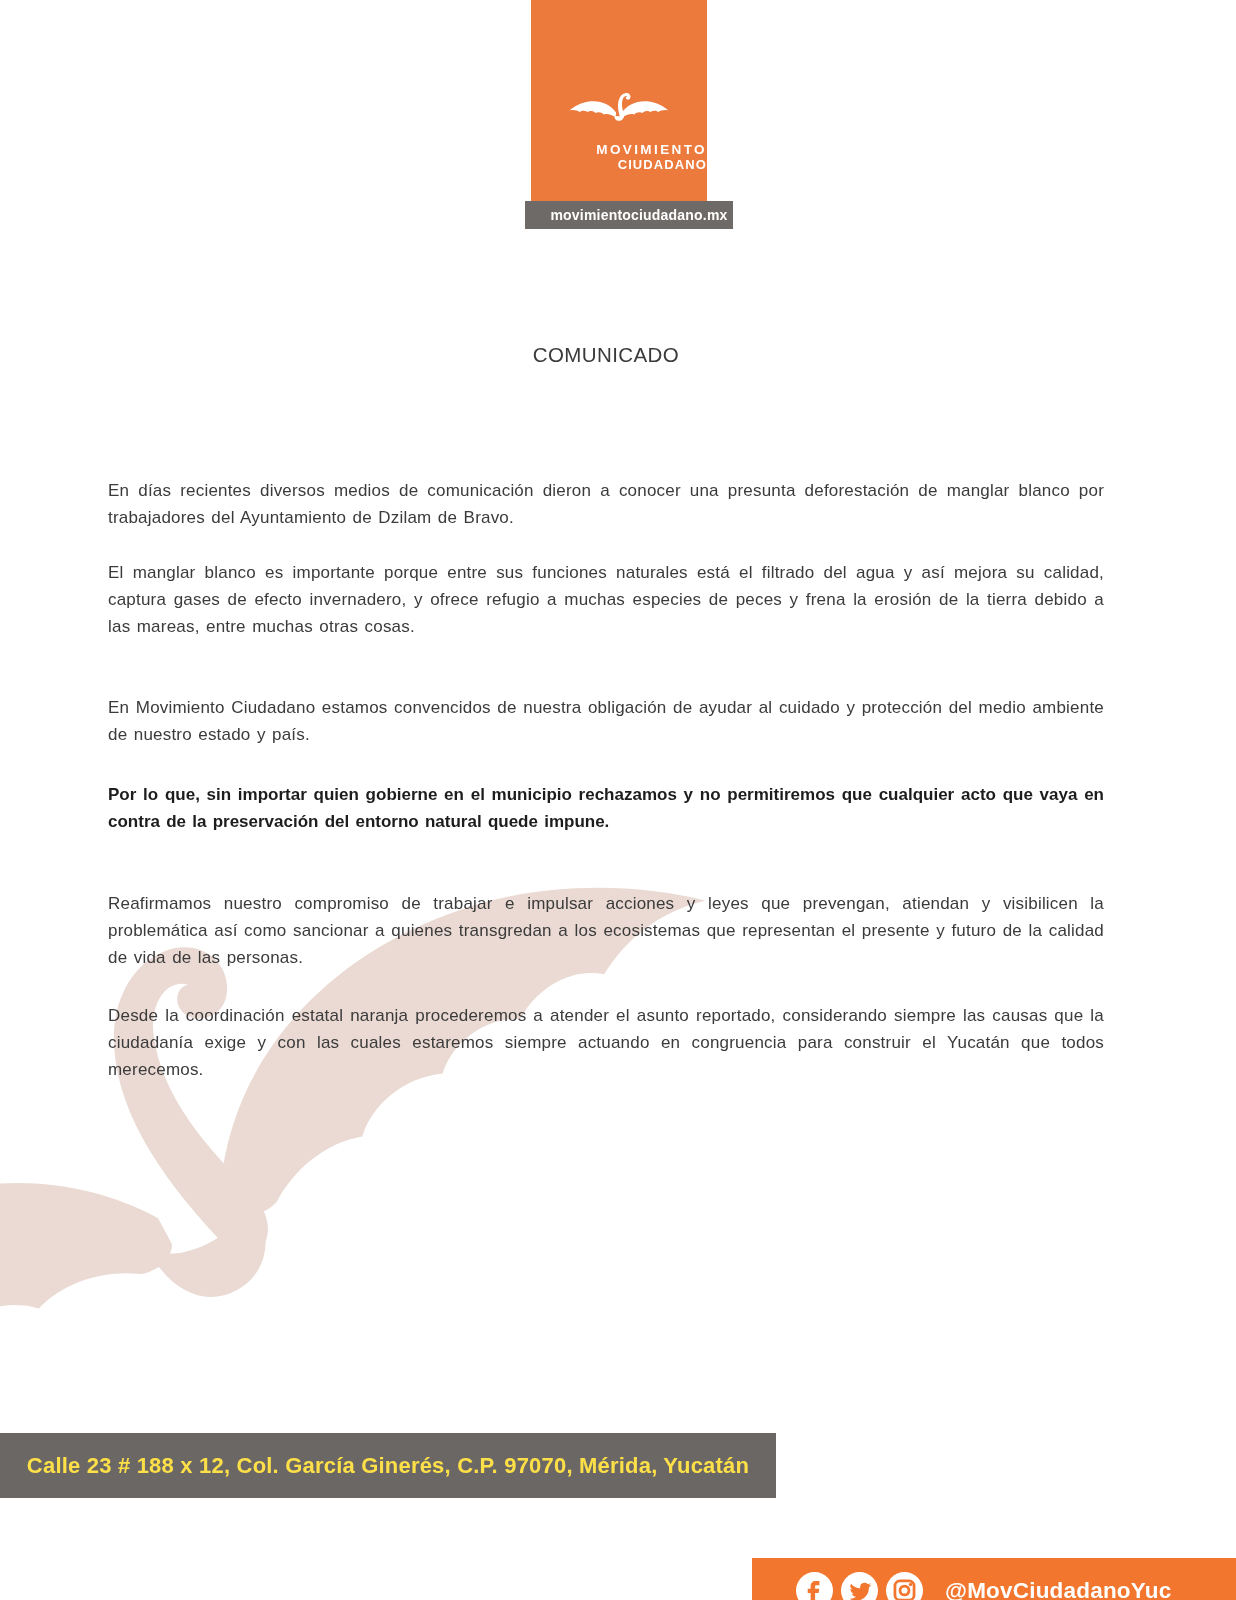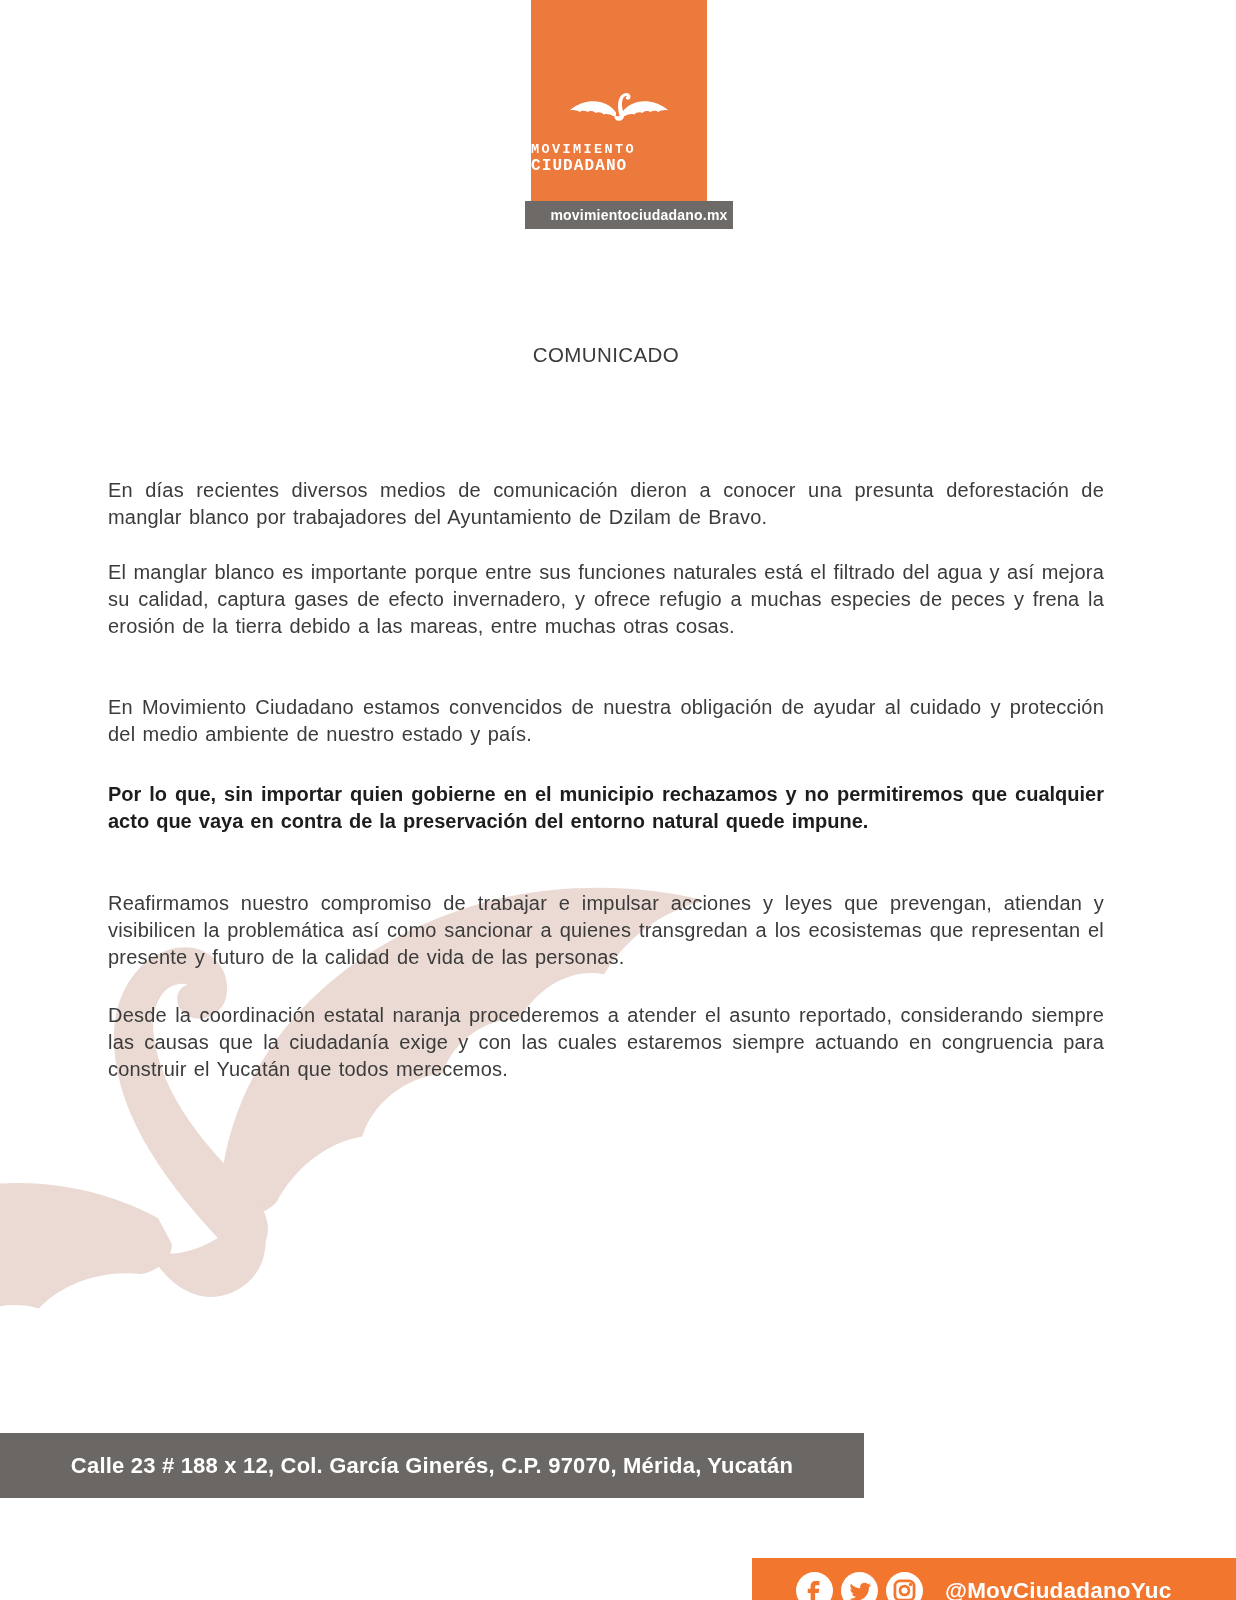--- a/index.html
+++ b/index.html
@@ -20,33 +20,33 @@
   }
   .watermark{
     position:absolute;left:-480px;top:840px;
     width:1300px;height:650px;
     transform:rotate(-28deg);
   }
 
   
   .logo-box{
     position:absolute;left:531px;top:0;width:176px;height:201px;
-    background:#EC7A3C;z-index:1;text-align:left;font-family:Liberation Mono, monospace;
+    background:#EC7A3C;z-index:1;text-align:right;
   }
   .logo-eagle{
     position:absolute;left:50%;top:82px;transform:translateX(-50%);
     width:146px;height:54px;
   }
   .wordmark1{
     position:absolute;left:0;right:0;top:142px;
     color:#fff;font-weight:bold;font-size:13.5px;letter-spacing:2.4px;
   }
   .wordmark2{
     position:absolute;left:0;right:0;top:157px;
-    color:#fff;font-weight:bold;font-size:16px;letter-spacing:1.1px;
+    color:#fff;font-weight:bold;font-size:13px;letter-spacing:1.1px;
   }
   .logo-site{
     position:absolute;left:525px;top:201px;width:188px;height:28px;
     background:#6E6A67;color:#fff;z-index:1;
     display:flex;align-items:center;justify-content:center;
     font-size:14px;font-weight:bold;letter-spacing:0.2px;padding-left:20px;
   }
 
   
   .content{position:absolute;left:0;top:0;width:1028px;height:1433px;z-index:1;}
@@ -55,34 +55,34 @@
     text-align:center;font-size:20.5px;line-height:27px;
     color:#3a3a3a;letter-spacing:0.4px;
   }
   .date-line{
     position:absolute;left:108px;top:421px;width:996px;
     text-align:center;font-size:20.5px;line-height:27px;
     color:#3a3a3a;letter-spacing:0.4px;
   }
   .para{
     position:absolute;left:108px;width:996px;margin:0;
-    font-size:20px;line-height:27.2px;
+    font-size:17px;line-height:27.2px;
     text-align:justify;letter-spacing:0.2px;word-spacing:1.5px;
     color:#3b3b3b;
   }
   .p0{top:477px}.p1{top:559px}.p2{top:694px}
   .p3{top:781px;font-weight:bold;color:#1d1d1d;letter-spacing:0;}
   .p4{top:890px}.p5{top:1002px}
 
   
   .footer-gray{
-    position:absolute;left:0;top:1433px;width:864px;height:65px;
+    position:absolute;left:0;top:1433px;width:776px;height:65px;
     background:#6B6765;z-index:2;
     display:flex;align-items:center;justify-content:center;
-    color:#ffffff;font-weight:bold;font-size:22px;letter-spacing:0.2px;
+    color:#fde047;font-weight:bold;font-size:22px;letter-spacing:0.2px;
   }
   .footer-orange{
     position:absolute;left:752px;top:1518px;width:484px;height:65px;
     background:#F3762F;z-index:2;
     display:flex;align-items:center;
     padding-left:44px;box-sizing:border-box;margin-top:40px;
   }
   .sicon{width:37px;height:37px;margin-right:8px;display:block;}
   .handle{
     color:#fff;font-weight:bold;font-size:22.5px;margin-left:14px;

